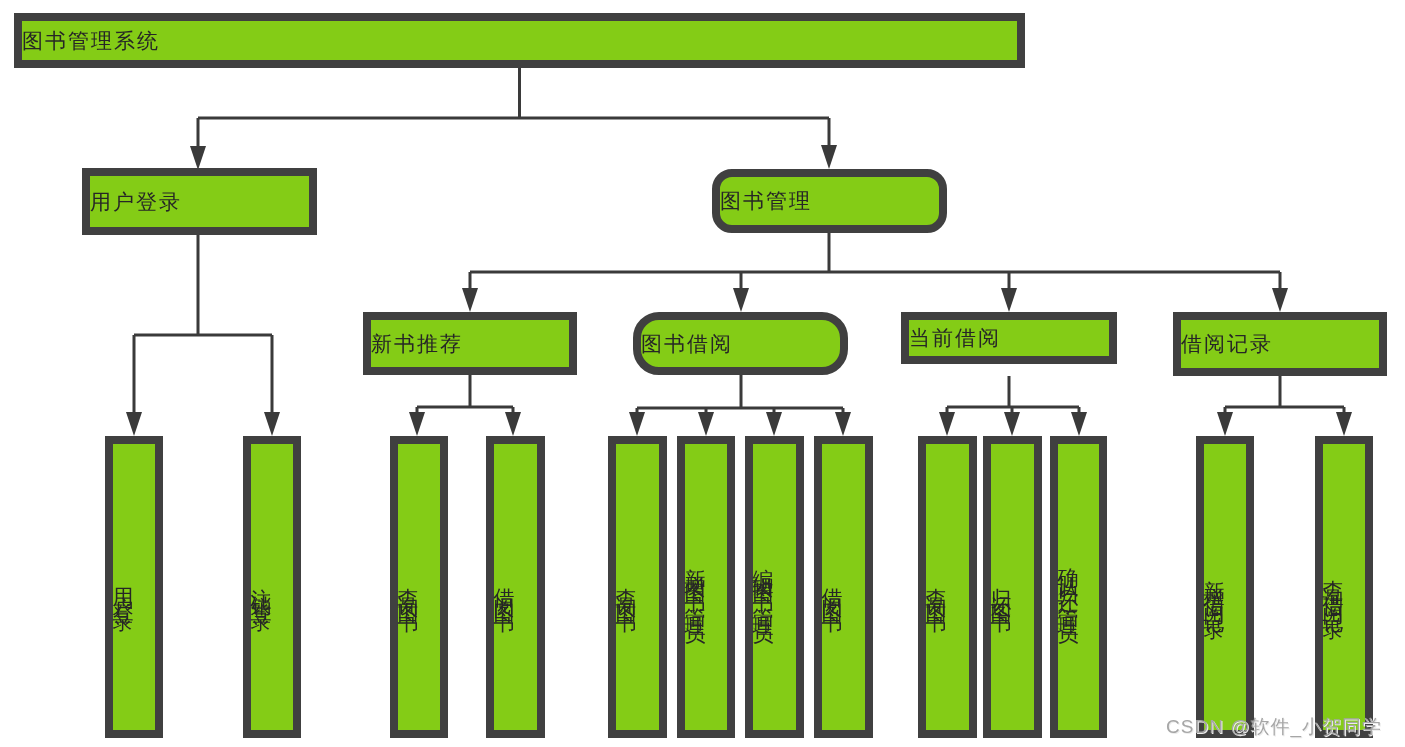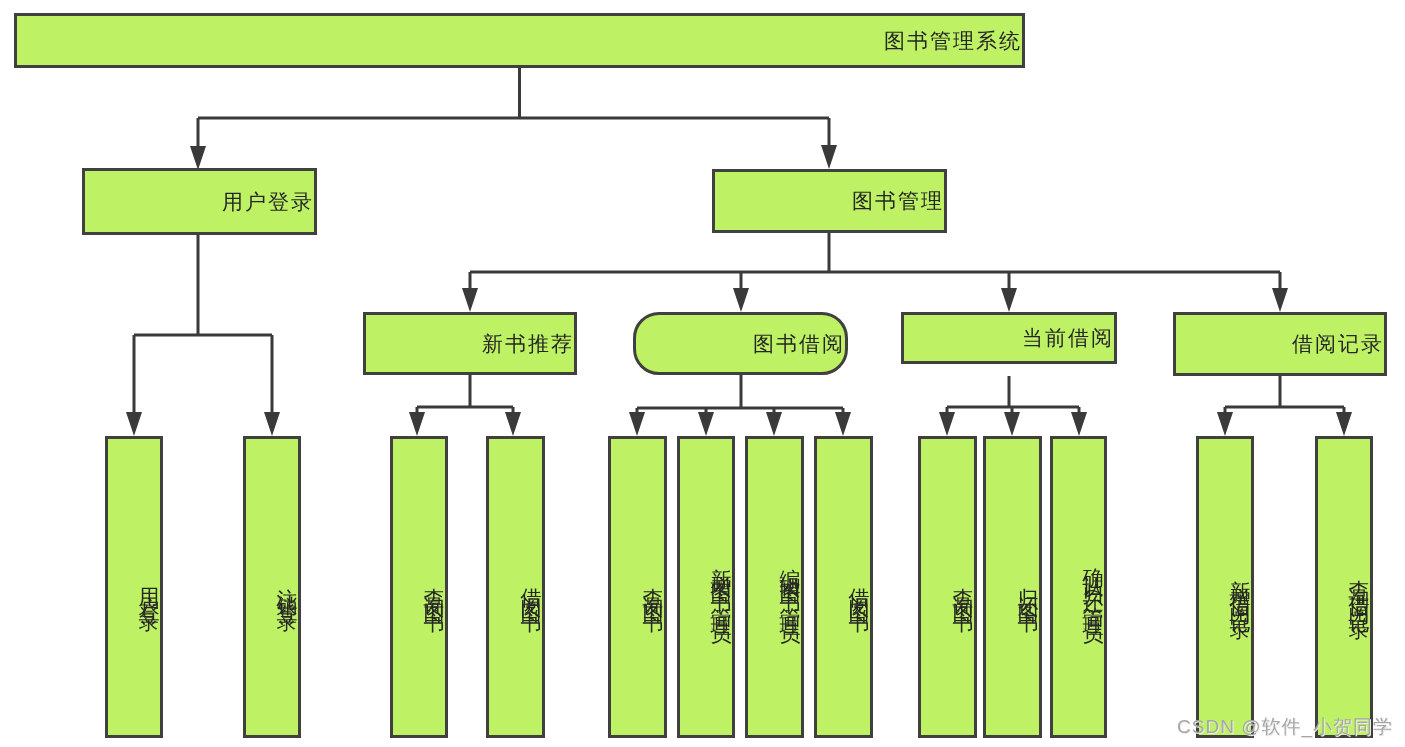--- a/index.html
+++ b/index.html
@@ -8,40 +8,40 @@
     width: 1405px;
     height: 747px;
     background: #ffffff;
     font-family: "Liberation Sans", sans-serif;
     overflow: hidden;
   }
   #wires { position: absolute; left: 0; top: 0; width: 1405px; height: 747px; }
   .box {
     position: absolute;
     box-sizing: border-box;
-    border: 3px solid #404040;
-    background: #bef264;
+    border: 8px solid #404040;
+    background: #84cc16;
     display: flex;
     align-items: center;
-    justify-content: flex-end;
+    justify-content: flex-start;
     color: #262626;
   }
   .hbox { font-size: 21px; letter-spacing: 2px; }
   .leaf span {
     writing-mode: vertical-rl;
     text-orientation: mixed;
     font-size: 21px;
     letter-spacing: 8px;
     line-height: 1;
     white-space: nowrap;
   }
   
   .b-root     { left: 14px;   top: 13px;  width: 1011px; height: 55px; }
   .b-login    { left: 82px;   top: 168px; width: 235px;  height: 67px; }
-  .b-mgmt     { left: 712px;  top: 169px; width: 235px;  height: 64px; }
+  .b-mgmt     { left: 712px;  top: 169px; width: 235px;  height: 64px; border-radius: 20px; }
   .b-newbook  { left: 363px;  top: 312px; width: 214px;  height: 63px; }
   .b-borrow   { left: 633px;  top: 312px; width: 215px;  height: 63px; border-radius: 26px; }
   .b-current  { left: 901px;  top: 312px; width: 216px;  height: 52px; }
   .b-records  { left: 1173px; top: 312px; width: 214px;  height: 64px; }
   
   .leaf { top: 436px; height: 302px; }
   .l-ul0 { left: 105px;  width: 58px; }
   .l-ul1 { left: 243px;  width: 58px; }
   .l-nb0 { left: 390px;  width: 58px; }
   .l-nb1 { left: 486px;  width: 59px; }
@@ -49,21 +49,21 @@
   .l-br1 { left: 677px;  width: 58px; }
   .l-br2 { left: 745px;  width: 59px; }
   .l-br3 { left: 814px;  width: 59px; }
   .l-cu0 { left: 918px;  width: 59px; }
   .l-cu1 { left: 983px;  width: 59px; }
   .l-cu2 { left: 1050px; width: 57px; }
   .l-re0 { left: 1196px; width: 58px; }
   .l-re1 { left: 1315px; width: 58px; }
   .watermark {
     position: absolute;
-    right: 12px;
+    right: 23px;
     bottom: 7px;
     font-size: 19px;
     color: #a6a6a6;
     text-shadow: 1px 1px 0 #ececec;
     letter-spacing: 1px;
     white-space: nowrap;
   }
 </style>
 </head>
 <body>

